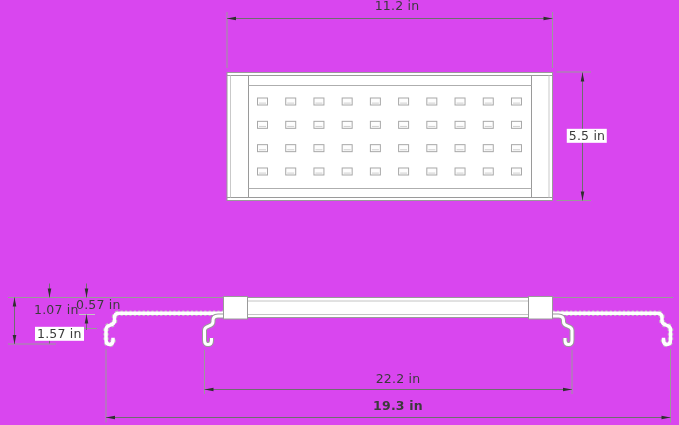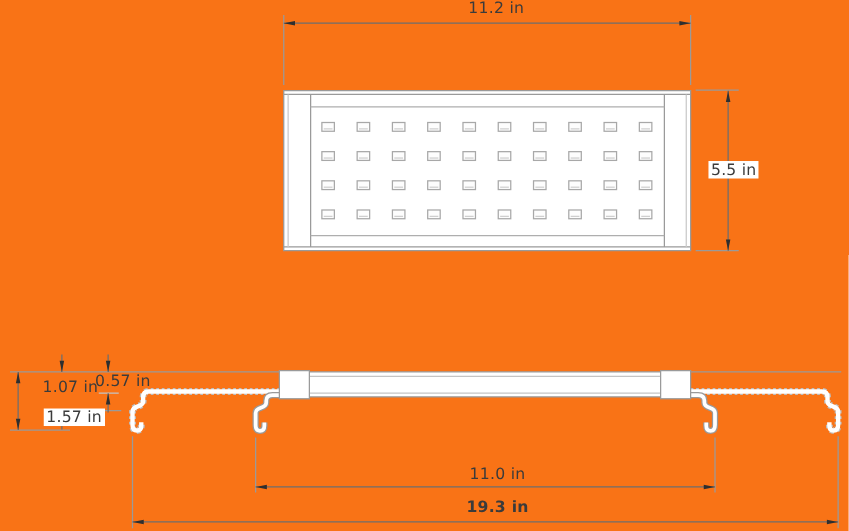--- a/index.html
+++ b/index.html
@@ -1,16 +1,16 @@
 <!DOCTYPE html>
 <html><head>
 <meta charset="utf-8">
 <style>
   html,body{margin:0;padding:0;background:#fff;}
-  #stage{position:relative;width:679px;height:425px;background:#f97316;overflow:hidden;}
+  #stage{position:relative;width:679px;height:425px;background:#d946ef;overflow:hidden;}
   #stage svg{position:absolute;left:0;top:0;}
   .lbl{position:absolute;font:12.5px/1.15 "DejaVu Sans", sans-serif;color:#3b3b3b;white-space:nowrap;letter-spacing:0.2px;}
   .bg{background:#ffffff;padding:0 2px;}
 </style>
 </head>
 <body>
 
 <div id="stage">
 <svg width="679" height="425" viewBox="0 0 679 425">
 
@@ -195,15 +195,15 @@
       <polygon points="670.5,417.5 661.5,415.7 661.5,419.3" fill="#2f2f2f" stroke="none"></polygon>
     </g>
   </g>
 </svg>
 
 <div class="lbl" style="left:397px;top:-1px;transform:translateX(-50%);">11.2 in</div>
 <div class="lbl bg" style="left:587px;top:136px;transform:translate(-50%,-50%);">5.5 in</div>
 <div class="lbl bg" style="left:1px;top:334px;transform:translateY(-50%);margin-left:34px;">1.57 in</div>
 <div class="lbl" style="left:34px;top:310px;transform:translateY(-50%);text-align:center;">1.07 in</div>
 <div class="lbl" style="left:76px;top:305px;transform:translateY(-50%);">0.57 in</div>
-<div class="lbl" style="left:398px;top:379px;transform:translate(-50%,-50%);">11.0 in</div>
+<div class="lbl" style="left:398px;top:379px;transform:translate(-50%,-50%);">22.2 in</div>
 <div class="lbl" style="left:398px;top:406px;transform:translate(-50%,-50%);font-weight:bold;">19.3 in</div>
 </div>
 
 </body></html>

